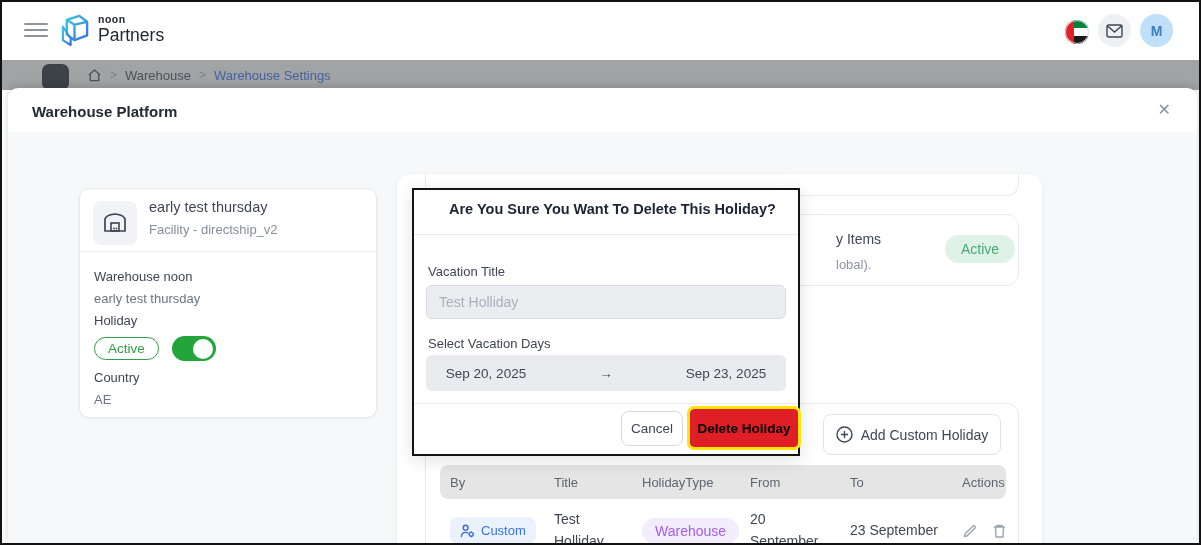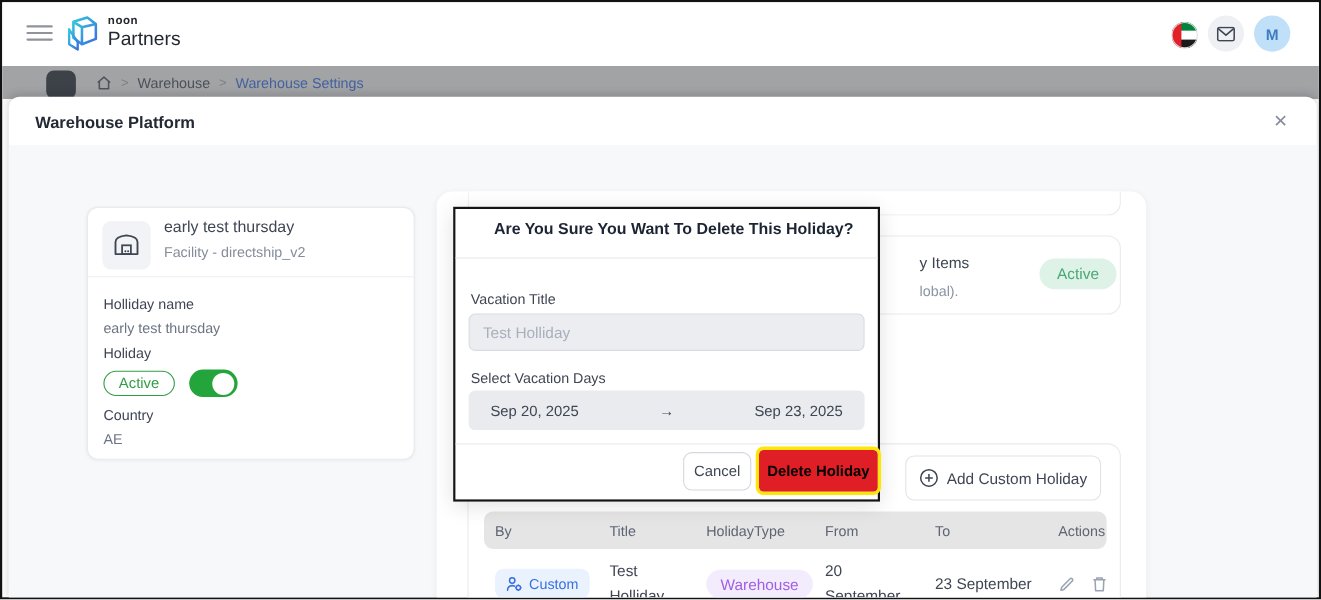--- a/index.html
+++ b/index.html
@@ -159,21 +159,21 @@
               <path d="M3 9 Q3 4 13 3 Q23 4 23 9 V20 H3 Z" fill="none" stroke="#3f4653" stroke-width="1.7" stroke-linejoin="round"></path>
               <rect x="9" y="12" width="8" height="8" fill="none" stroke="#3f4653" stroke-width="1.6"></rect>
               <circle cx="12" cy="17.5" r="0.9" fill="#3f4653"></circle>
                 <circle cx="14.5" cy="17.5" r="0.9" fill="#3f4653"></circle>
             </svg>
           </div>
           <div class="wcard-title">early test thursday</div>
           <div class="wcard-sub">Facility - directship_v2</div>
         </div>
         <div class="wcard-body">
-          <div class="wlabel">Holliday name</div>
+          <div class="wlabel">Warehouse noon</div>
           <div class="wvalue">early test thursday</div>
           <div class="wlabel">Holiday</div>
           <div class="status-row">
             <span class="active-pill">Active</span>
             <span class="toggle">
                 <span class="knob"></span>
               </span>
           </div>
           <div class="wlabel">Country</div>
           <div class="wvalue">AE</div>

